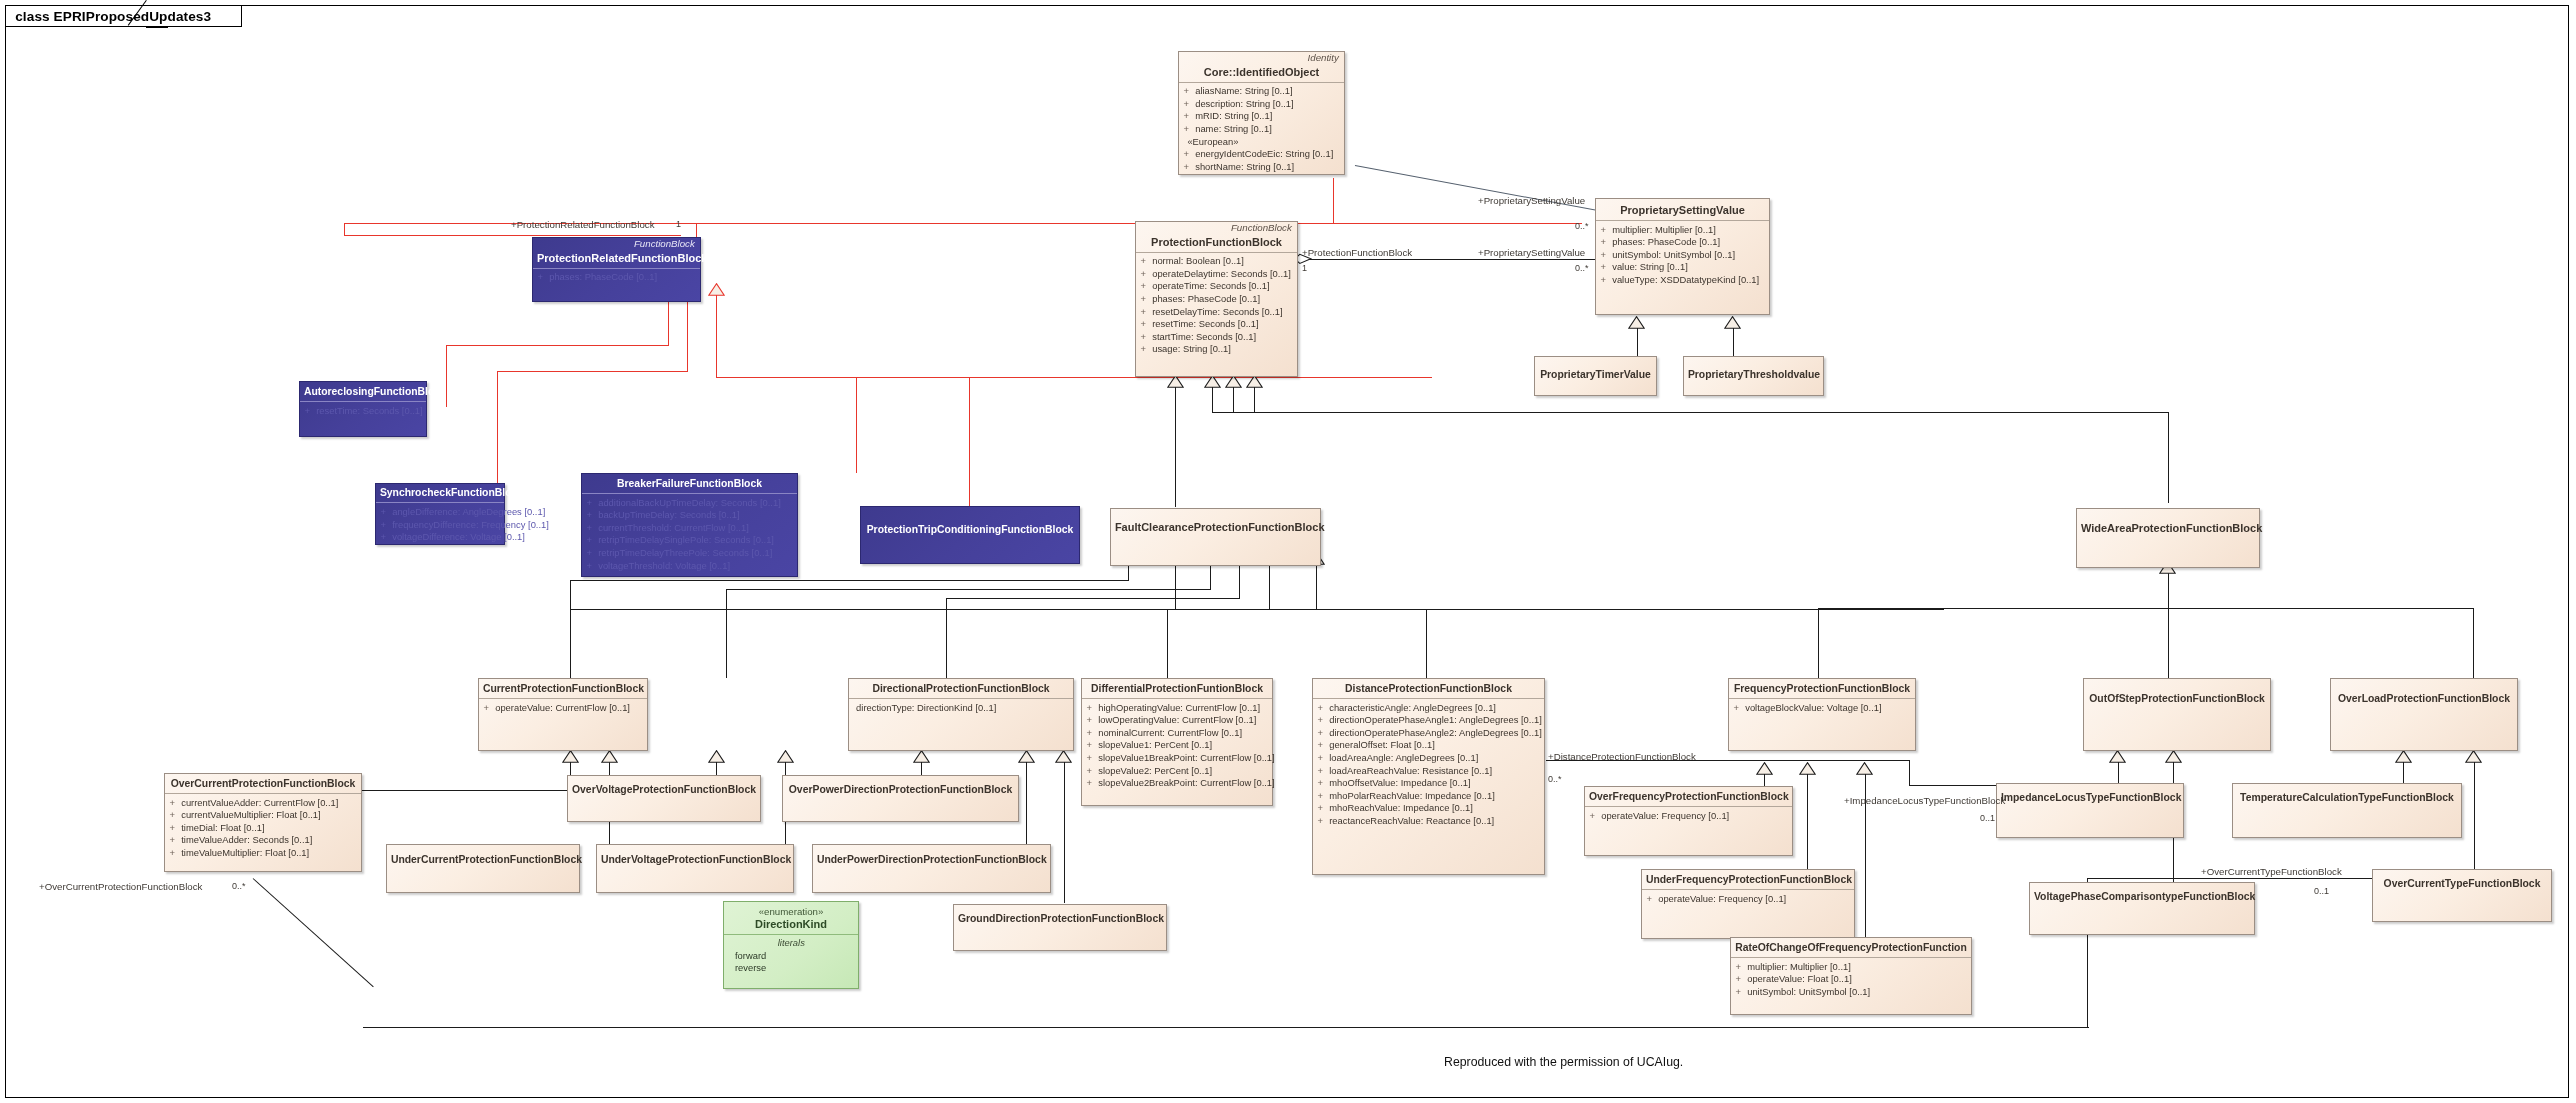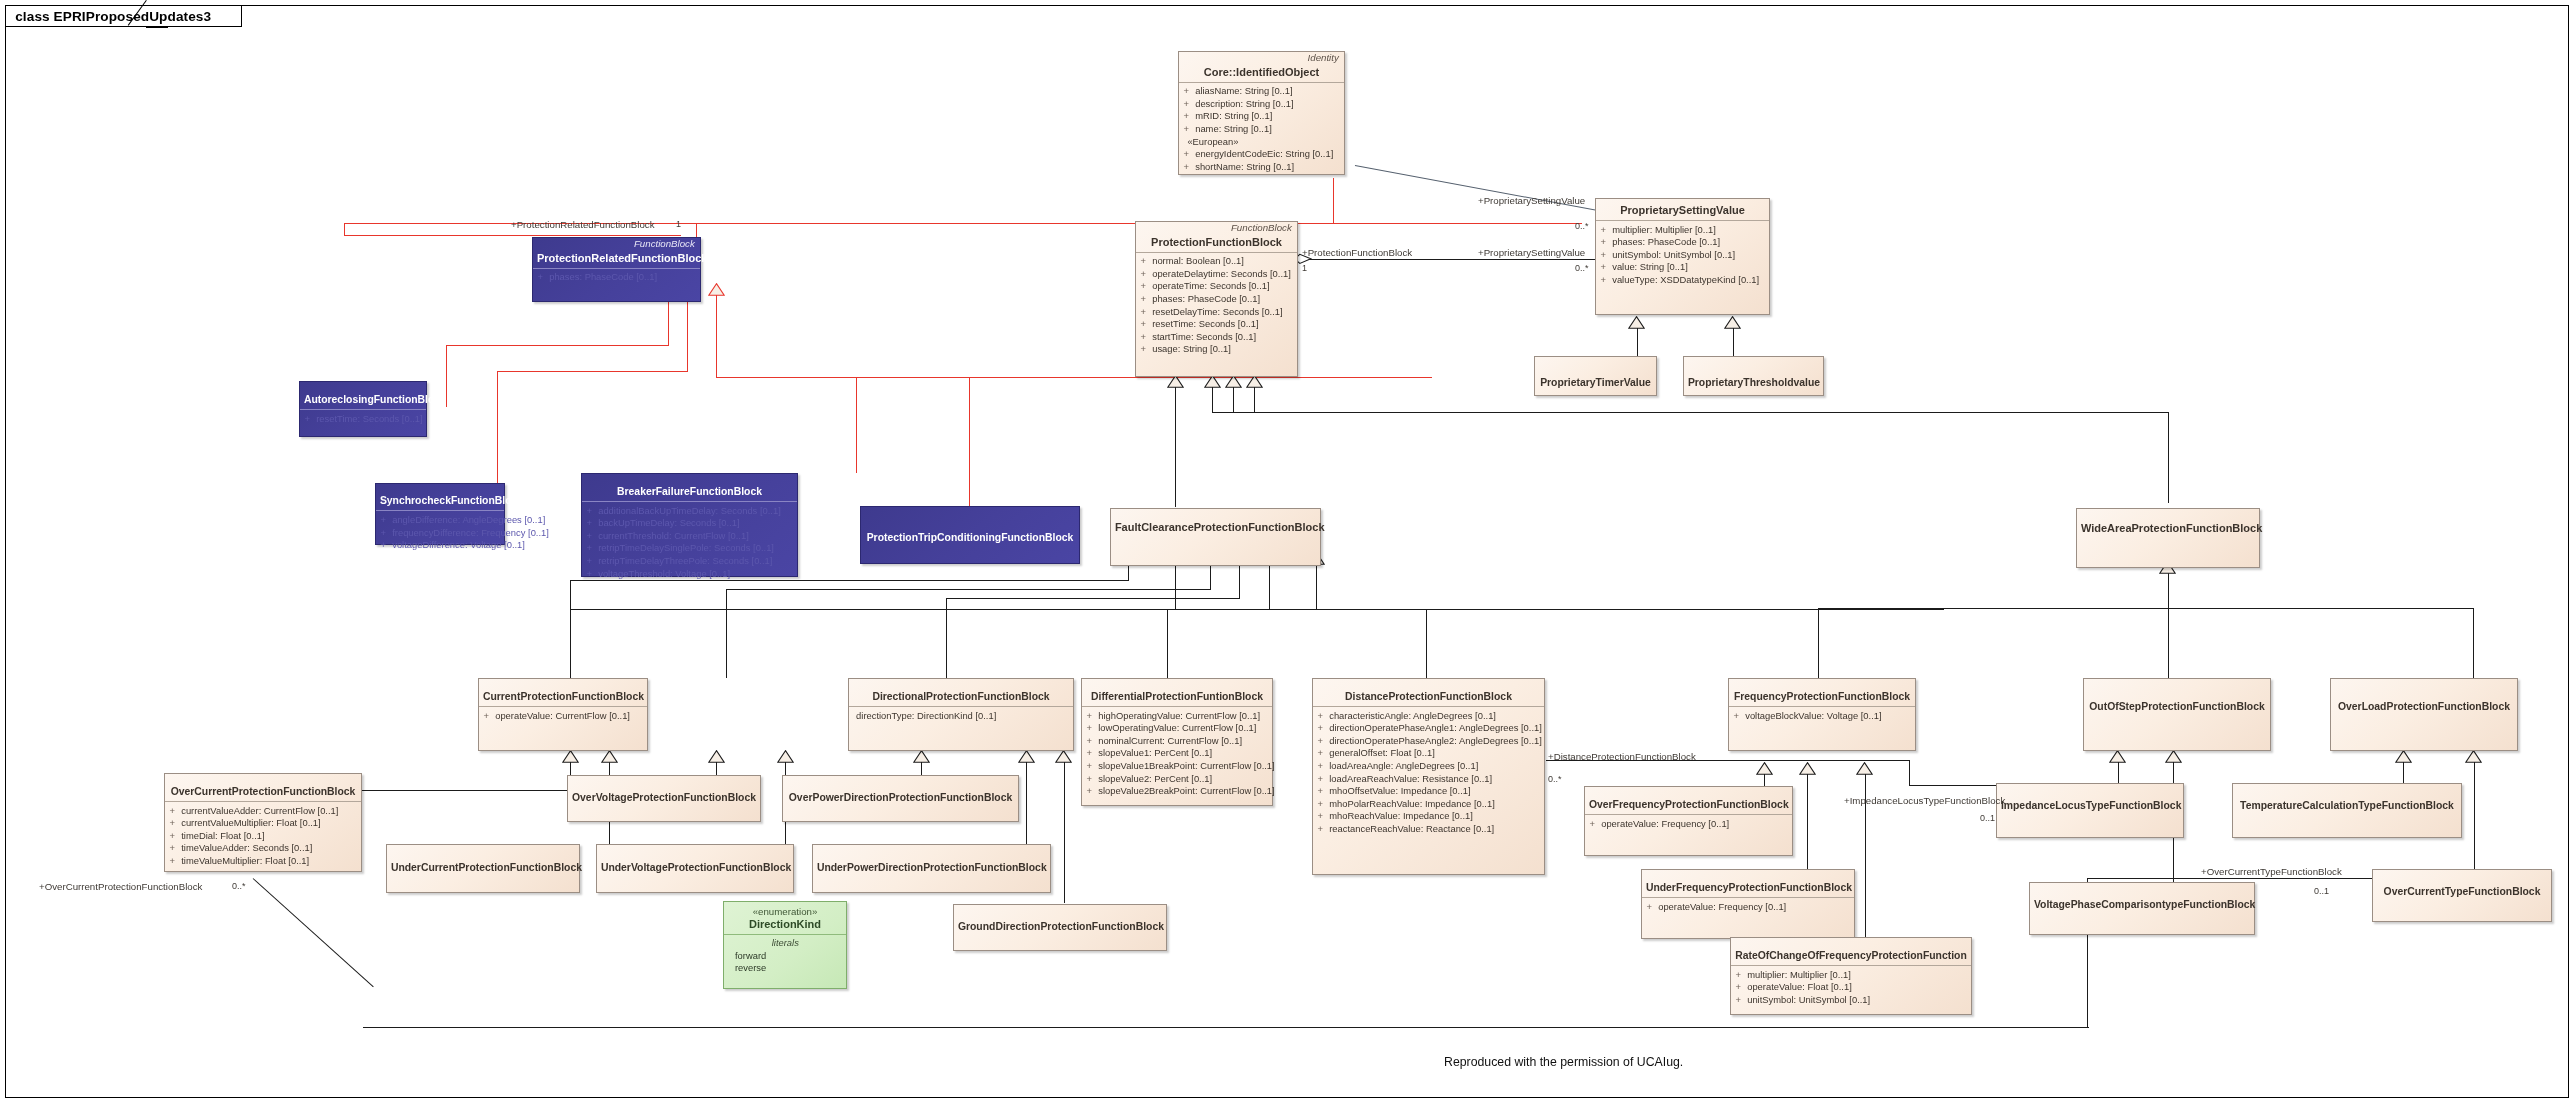--- a/index.html
+++ b/index.html
@@ -20,21 +20,21 @@
        box-shadow:1.9px 1.9px 1.9px rgba(0,0,0,.20);}
   .cls.light{background:linear-gradient(140deg,#fdf6f0 0%,#fbeee2 45%,#f4e0cf 100%);}
   .cls.green{background:linear-gradient(140deg,#dff3d4 0%,#d3eec5 60%,#c6e8b6 100%);border-color:#7fae6b;}
   .cls.blue{background:linear-gradient(140deg,#3e3a8e 0%,#45409a 50%,#4a45a4 100%);border-color:#2c2870;}
 
   .ster{font-size:9.7px;font-style:italic;color:#5c5148;text-align:right;padding:1.3px 5.2px 0 0;line-height:1.1;}
   .cls.blue .ster{color:#e8e6f6;}
   .cname{font-size:11px;font-weight:bold;color:#3b332c;text-align:center;padding:1.9px 3.9px 3.2px 3.9px;line-height:1.15;}
   .cls.blue .cname{color:#ffffff;}
   .cls.green .cname{color:#2d4a26;}
-  .cname.small{font-size:10.4px;margin-top:8px;}
+  .cname.small{font-size:10.4px;}
   .sep{height:0;border-top:0.6px solid #b3a79b;}
   .cls.blue .sep{border-top-color:#8a85c4;}
   .cls.green .sep{border-top-color:#8fbb7c;}
   .attrs{padding:2.6px 3.9px 3.9px 4.5px;}
   .attr{font-size:9.4px;color:#3d352e;line-height:1.34;white-space:nowrap;}
   .attr .vis{display:inline-block;width:11.7px;color:#6d6158;}
   .cls.blue .attr{color:#5c57ad;}
   .cls.blue .attr .vis{color:#5c57ad;}
   .stgroup{font-size:9.4px;color:#3d352e;padding-left:3.9px;line-height:1.34;}
   .lit{font-size:9.4px;color:#2d3a28;line-height:1.3;padding-left:6.5px;}
@@ -511,21 +511,21 @@
   </div>
 
   <div class="cls light" style="left:812px;top:844px;width:239px;height:49px;">
     <div class="cname small" style="padding-top:9px;">UnderPowerDirectionProtectionFunctionBlock</div>
   </div>
 
   <div class="cls light" style="left:953px;top:904px;width:214px;height:47px;">
     <div class="cname small" style="padding-top:7.8px;">GroundDirectionProtectionFunctionBlock</div>
   </div>
 
-  <div class="cls green" style="left:723px;top:901px;width:124px;height:88px;">
+  <div class="cls green" style="left:723px;top:901px;width:136px;height:88px;">
     <div class="ster" style="text-align:center;padding-right:0;padding-top:5.2px;color:#3f5636;font-style:normal;">«enumeration»</div>
     <div class="cname" style="padding-top:0;">DirectionKind</div>
     <div class="sep"></div>
     <div class="attrs">
       <div class="litshdr">literals</div>
       <div class="lit">forward</div>
       <div class="lit">reverse</div>
     </div>
   </div>
 

